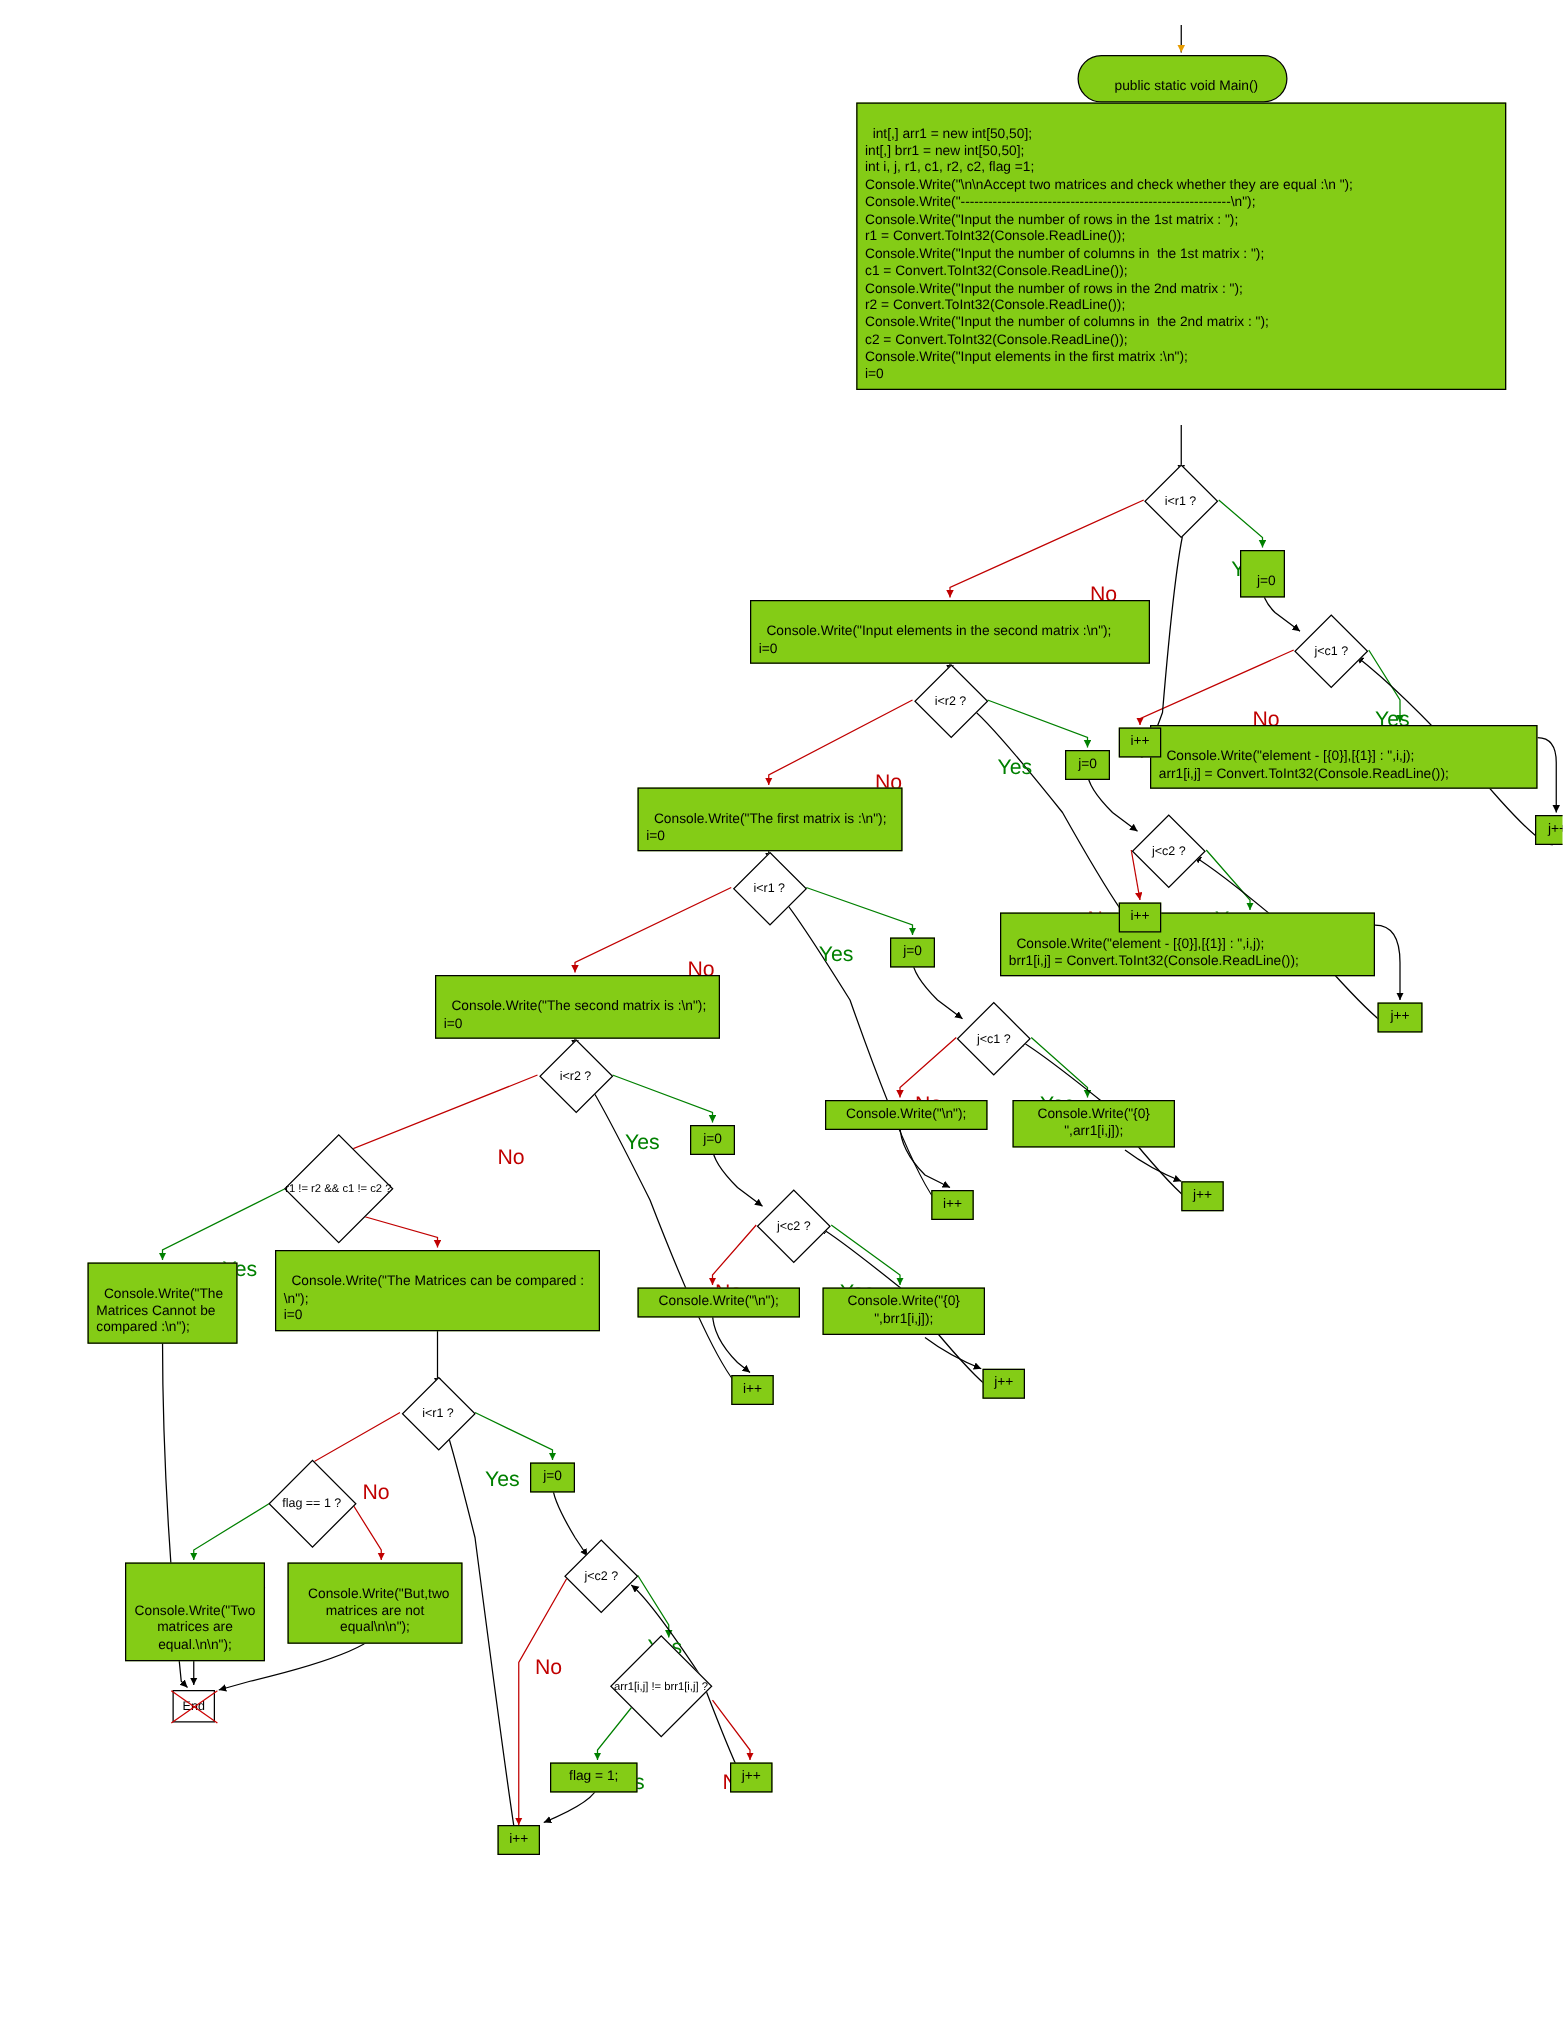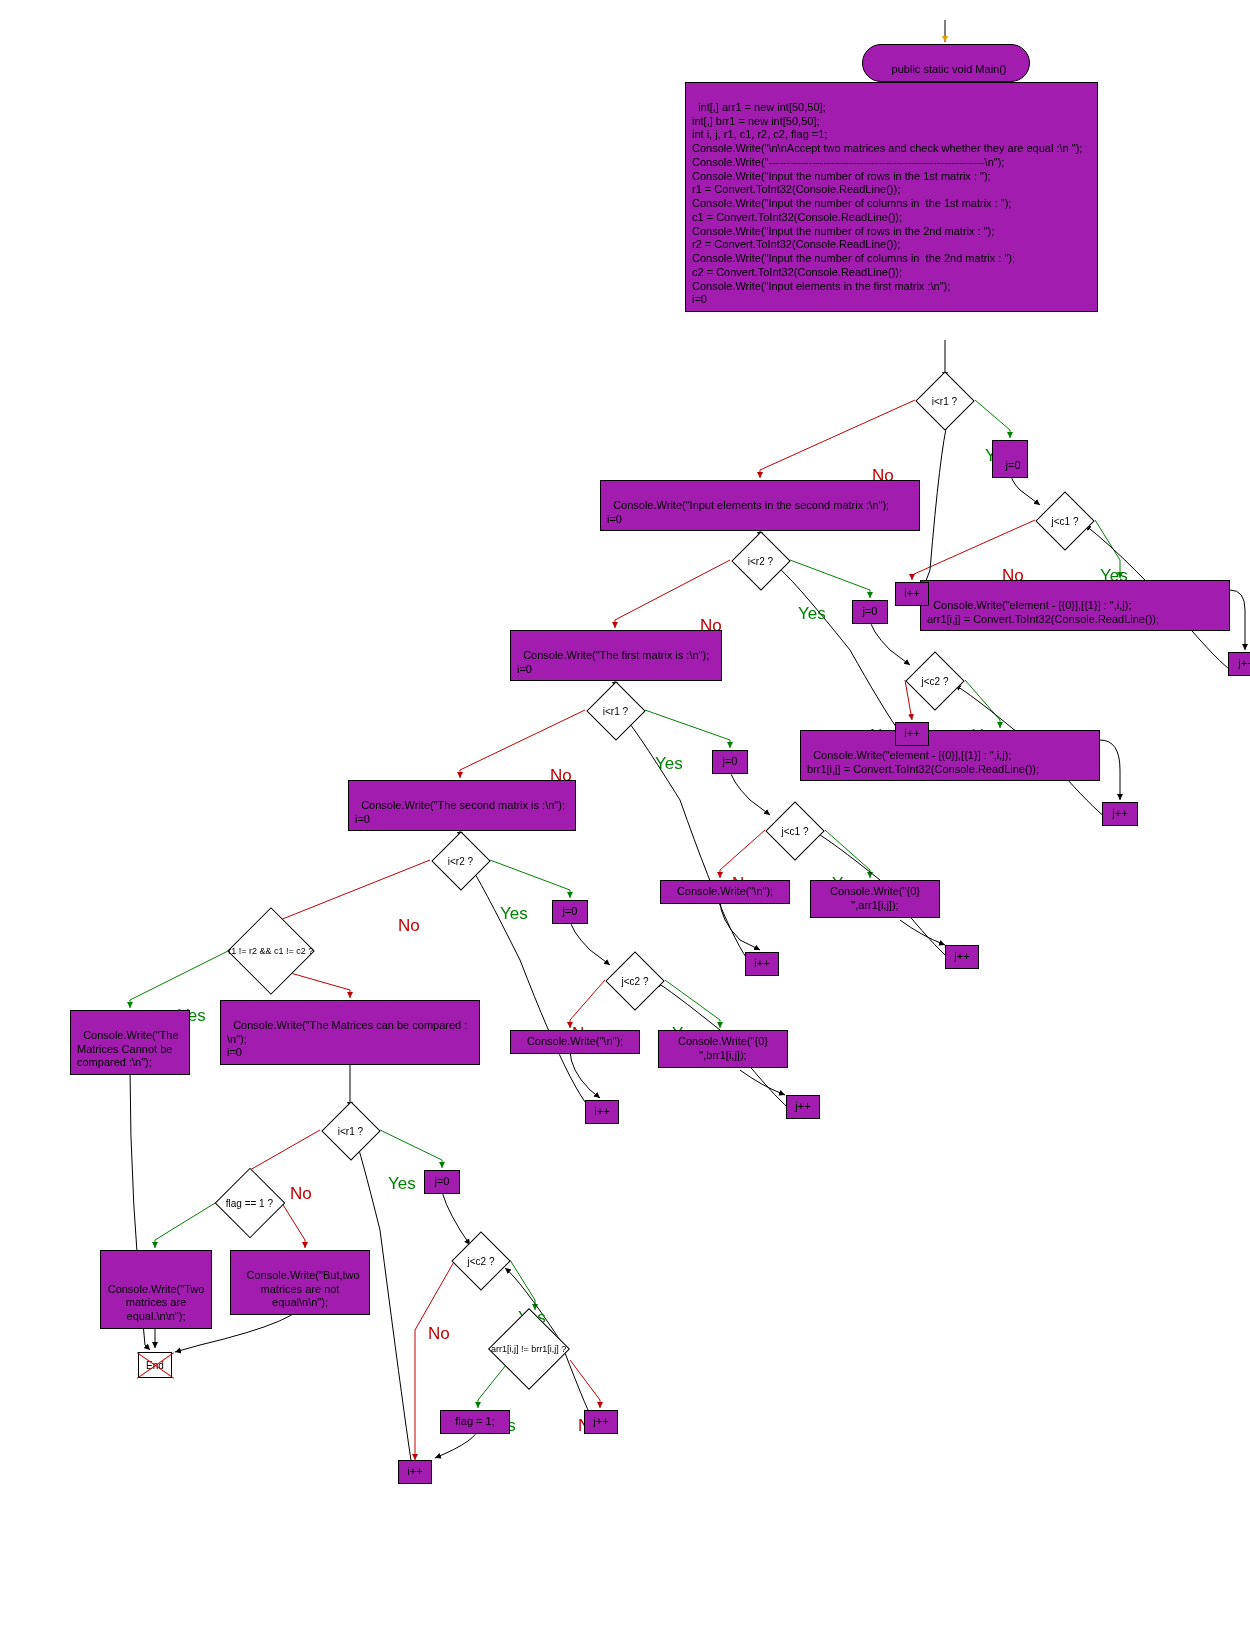--- a/index.html
+++ b/index.html
@@ -8,21 +8,21 @@
     background: #fff;
     font-family: Arial, sans-serif;
     font-size: 11px;
     width: 1250px;
     height: 1633px;
     position: relative;
   }
   .node {
     position: absolute;
     border: 1px solid #000;
-    background: #a21caf;
+    background: #84cc16;
     padding: 4px 6px;
     box-sizing: border-box;
     white-space: pre-wrap;
     line-height: 1.25;
   }
   .terminator {
     border-radius: 20px;
     text-align: center;
   }
   .decision {
@@ -186,21 +186,21 @@
 
   <path d="M155 1300 Q155 1320 155 1340 L155 1348" class="black" marker-end="url(#ab)"></path>
   <path d="M305 1300 Q305 1320 200 1345 L175 1352" class="black" marker-end="url(#ab)"></path>
   <path d="M130 1070 Q130 1200 145 1345 L150 1350" class="black" marker-end="url(#ab)"></path>
 </svg>
 
 <div class="node terminator" style="left:862px; top:44px; width:168px;">
   <span>public static void Main()</span>
 </div>
 
-<div class="node" style="left:685px; top:82px; width:413px;">
+<div class="node" style="left:685px; top:82px; width:520px;">
   <span>int[,] arr1 = new int[50,50];
 int[,] brr1 = new int[50,50];
 int i, j, r1, c1, r2, c2, flag =1;
 Console.Write("\n\nAccept two matrices and check whether they are equal :\n ");
 Console.Write("-----------------------------------------------------------\n");
 Console.Write("Input the number of rows in the 1st matrix : ");
 r1 = Convert.ToInt32(Console.ReadLine());
 Console.Write("Input the number of columns in  the 1st matrix : ");
 c1 = Convert.ToInt32(Console.ReadLine());
 Console.Write("Input the number of rows in the 2nd matrix : ");

